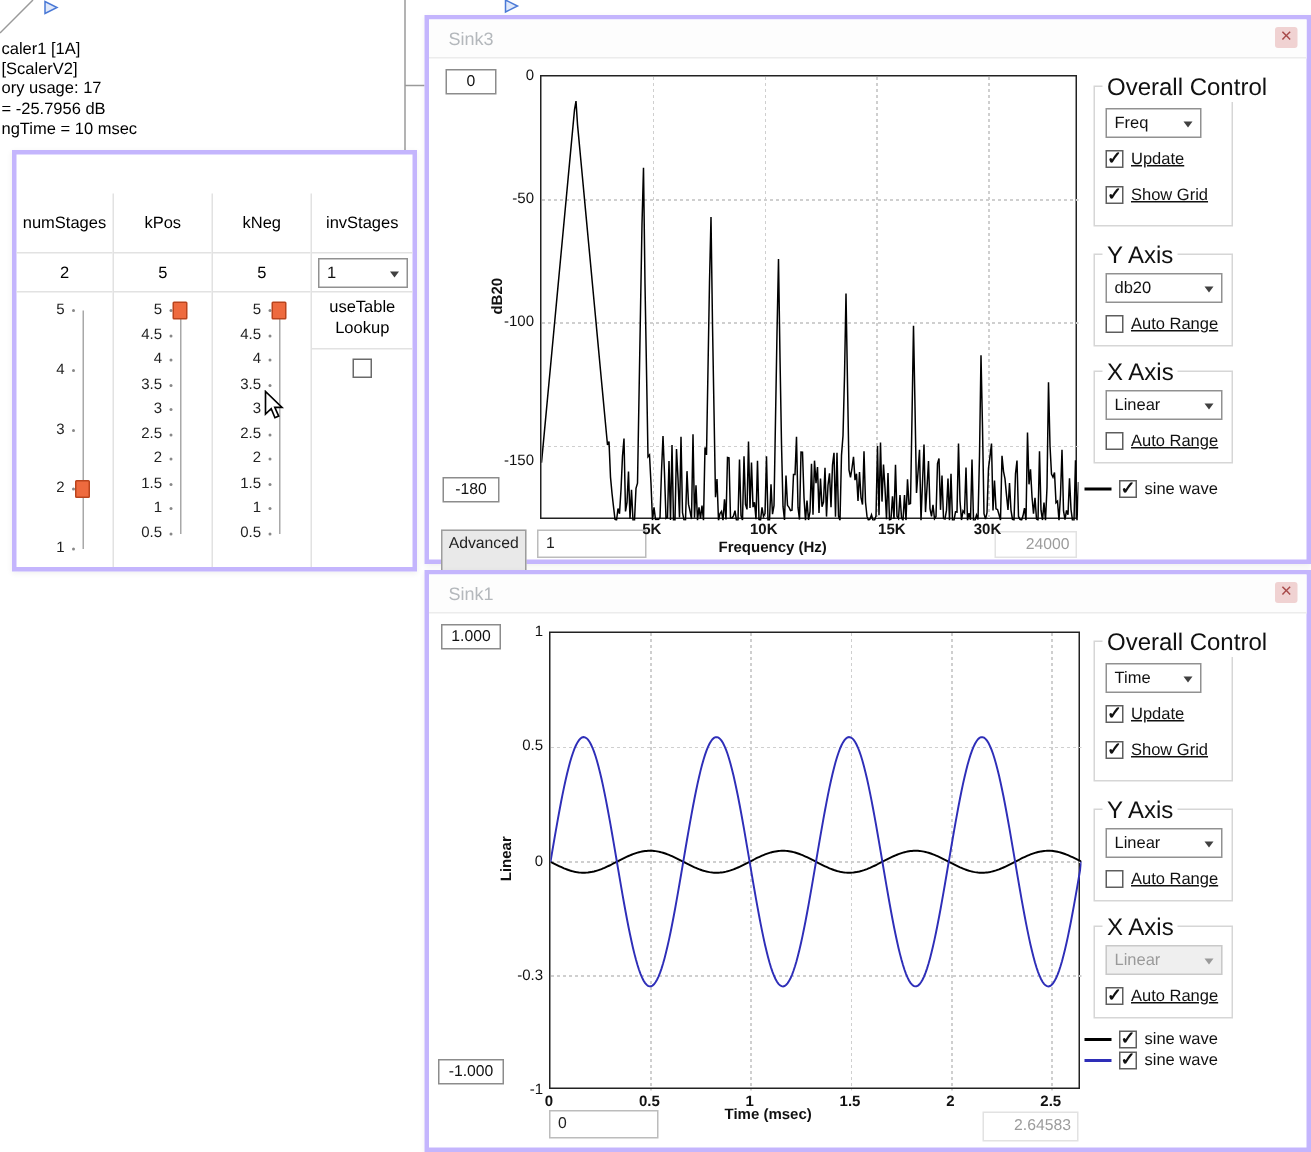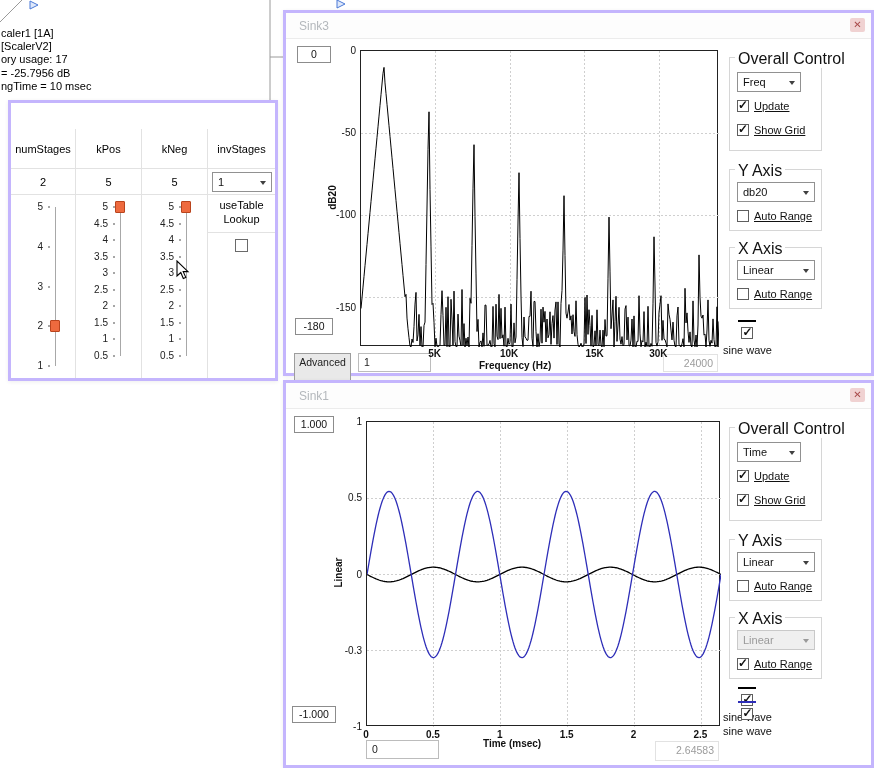--- a/index.html
+++ b/index.html
@@ -26,21 +26,21 @@
   
   .fieldset { position:absolute; border:1px solid #d6d6d6; }
   .fs-legend { position:absolute; top:-8px; left:5px; background:#fff; padding:0 3px; font-size:16px; color:#111; white-space:nowrap; }
   .combo { position:absolute; height:20px; background:#fff; border:1px solid #919191; font-size:11px; color:#111; line-height:18px; padding-left:5px; }
   .combo .arr { position:absolute; right:5px; top:8px; width:0; height:0; border:3.5px solid transparent; border-top:4.5px solid #404040; }
   .combo.disabled { background:#efefef; color:#9a9a9a; border-color:#c9c9c9; }
   .combo.disabled .arr { border-top-color:#9a9a9a; }
   .ctl-row { position:absolute; display:flex; align-items:center; gap:5px; font-size:11px; color:#111; white-space:nowrap;text-decoration:underline; }
   .cb { width:12px; height:12px; border:1px solid #5e5e5e; background:#fff; position:relative; flex:0 0 auto; display:inline-block; }
   .cb.checked::after { content:"\2713"; position:absolute; left:0px; top:-3px; font-size:12px; font-weight:700; color:#101010; }
-  .legend-row { position:absolute; display:flex; align-items:center; gap:5px; font-size:11px; color:#111; white-space:nowrap;flex-direction:column; }
+  .legend-row { position:absolute; display:flex; align-items:center; gap:5px; font-size:11px; color:#111; white-space:nowrap; }
   .legend-line { width:18px; height:2px; }
 
   
   #ws-cols { position:absolute; top:26px; left:0; right:0; bottom:0; display:flex; }
   .ws-col { position:relative; height:100%; border-right:1px solid #e2e2e2; }
   .ws-col:last-child { border-right:none; }
   .ws-head { height:40px; border-bottom:1px solid #e2e2e2; display:flex; align-items:center; justify-content:center; font-size:11px; color:#000; }
   .ws-val { height:26px; border-bottom:1px solid #e2e2e2; display:flex; align-items:center; justify-content:center; font-size:11px; color:#000; position:relative; }
   .ws-zone { position:relative; height:calc(100% - 66px); }
   .stick-label { position:absolute; font-size:10px; color:#222; text-align:right; width:30px; }

